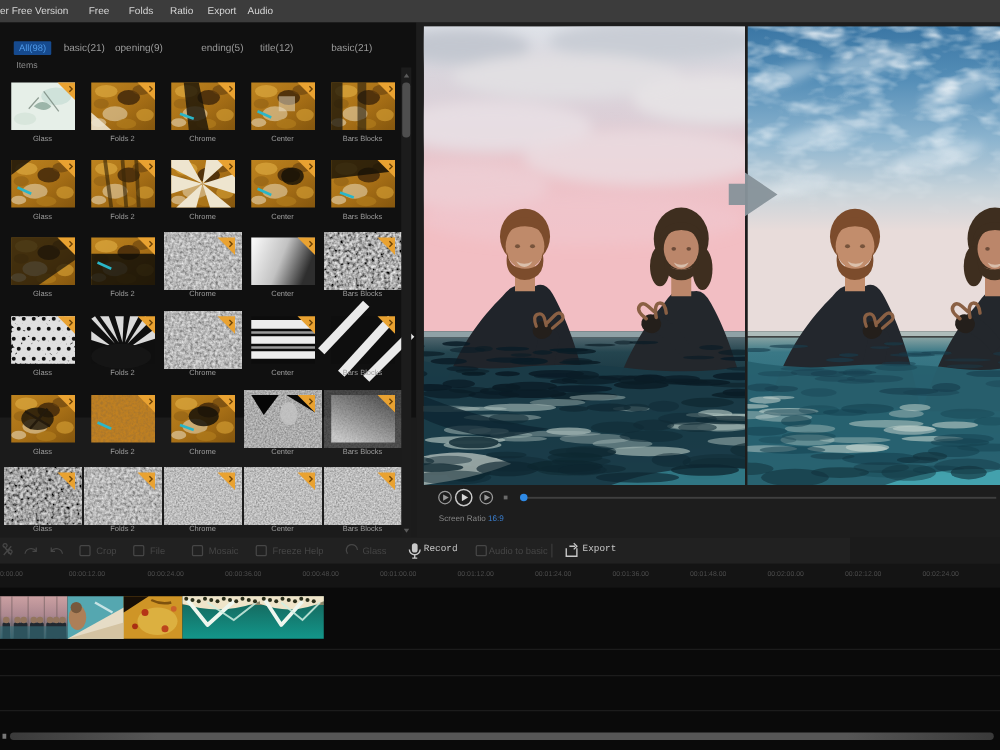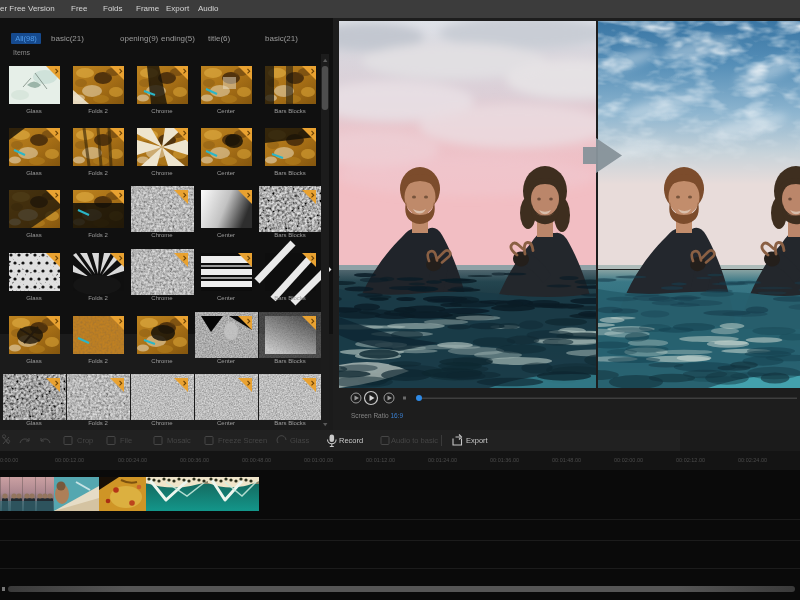--- a/index.html
+++ b/index.html
@@ -5,42 +5,42 @@
 #menubar span{position:absolute;top:4px;}
 #panel{position:absolute;left:0;top:18px;width:333px;height:316px;background:#101010;}
 .tab{position:absolute;top:16px;font-size:8px;color:#9b9b9b;}
 #chip{position:absolute;left:11px;top:15px;width:30px;height:11px;background:#164a8e;color:#4f9bea;font-size:7.5px;text-align:center;line-height:11px;border-radius:1px;}
 #items{position:absolute;left:13px;top:31px;font-size:7px;color:#8a8a8a;}
 #controls{position:absolute;left:340px;top:390px;width:460px;height:40px;color:#999;}
 #ratio{position:absolute;left:11px;top:22px;font-size:6.5px;color:#858585;}
 #ratio b{color:#3a7fd0;font-weight:normal;}
 #toolbar{position:absolute;left:0;top:430px;width:680px;height:21px;background:#212121;font-size:7.5px;color:#454545;}
 #toolbar .t{position:absolute;top:6px;}
-#toolbar .bright{color:#c8c8c8;}
+#toolbar .bright{color:#c8c8c8;font-family:Liberation Mono, monospace;}
 #ruler{position:absolute;left:0;top:451px;width:800px;height:19px;background:#141414;font-size:5.5px;color:#4b4b4b;}
 #ruler span{position:absolute;top:6px;}
 #tracks{position:absolute;left:0;top:470px;width:800px;height:130px;background:#0a0a0a;}
 .tline{position:absolute;left:0;width:800px;height:1px;background:#1c1c1c;}
 #hscroll{position:absolute;left:8px;top:586px;width:787px;height:6px;background:linear-gradient(90deg,#3a3a3a,#565656 15%,#565656 85%,#3a3a3a);border-radius:3px;}
 </style></head>
 <body>
 <div id="menubar">
  <span style="left:0px">er Free Version</span>
  <span style="left:71px">Free</span>
  <span style="left:103px">Folds</span>
- <span style="left:136px">Frame</span>
+ <span style="left:136px">Ratio</span>
  <span style="left:166px">Export</span>
  <span style="left:198px">Audio</span>
 </div>
 <div id="panel">
  <div id="chip">All(98)</div>
  <div class="tab" style="left:51px">basic(21)</div>
- <div class="tab" style="left:120px">opening(9)</div>
+ <div class="tab" style="left:92px">opening(9)</div>
  <div class="tab" style="left:161px">ending(5)</div>
- <div class="tab" style="left:208px">title(6)</div>
+ <div class="tab" style="left:208px">title(12)</div>
  <div class="tab" style="left:265px">basic(21)</div>
  <div id="items">Items</div>
  <svg width="333" height="412" style="position:absolute;left:0;top:0" font-family="Liberation Sans, sans-serif">
 <defs>
 <linearGradient id="og" x1="0" y1="0" x2="1" y2="1">
  <stop offset="0" stop-color="#bd831f"></stop>
           <stop offset="0.55" stop-color="#a76f16"></stop>
           <stop offset="1" stop-color="#84560e"></stop>
 </linearGradient>
 <g id="oph">
@@ -989,21 +989,21 @@
   <path d="M327.5,9.5 a4.3,4.3 0 0 0 8.6,0 M331.8,14 v2.5 M329.8,16.5 h4" fill="none" stroke="#c9c9c9" stroke-width="1.1"></path>
   <rect x="441" y="5" width="1" height="11" fill="#3a3a3a"></rect>
   <g stroke="#c8c8c8" fill="none" stroke-width="1.1">
    <path d="M453,8.5 v6.5 h8.5 v-6.5"></path>
    <path d="M455.5,7 h4.5 M459,4.5 l2.5,2.5 -2.5,2.5"></path>
   </g>
  </svg>
  <span class="t" style="left:77px">Crop</span>
  <span class="t" style="left:120px">File</span>
  <span class="t" style="left:167px">Mosaic</span>
- <span class="t" style="left:218px">Freeze Screen</span>
+ <span class="t" style="left:218px">Freeze Help</span>
  <span class="t" style="left:290px">Glass</span>
  <span class="t bright" style="left:339px">Record</span>
  <span class="t" style="left:391px">Audio to basic</span>
  <span class="t bright" style="left:466px">Export</span>
 </div>
 <div id="ruler">
  <span style="left:0px">0:00.00</span>
  <span style="left:55px">00:00:12.00</span>
  <span style="left:118px">00:00:24.00</span>
  <span style="left:180px">00:00:36.00</span>

